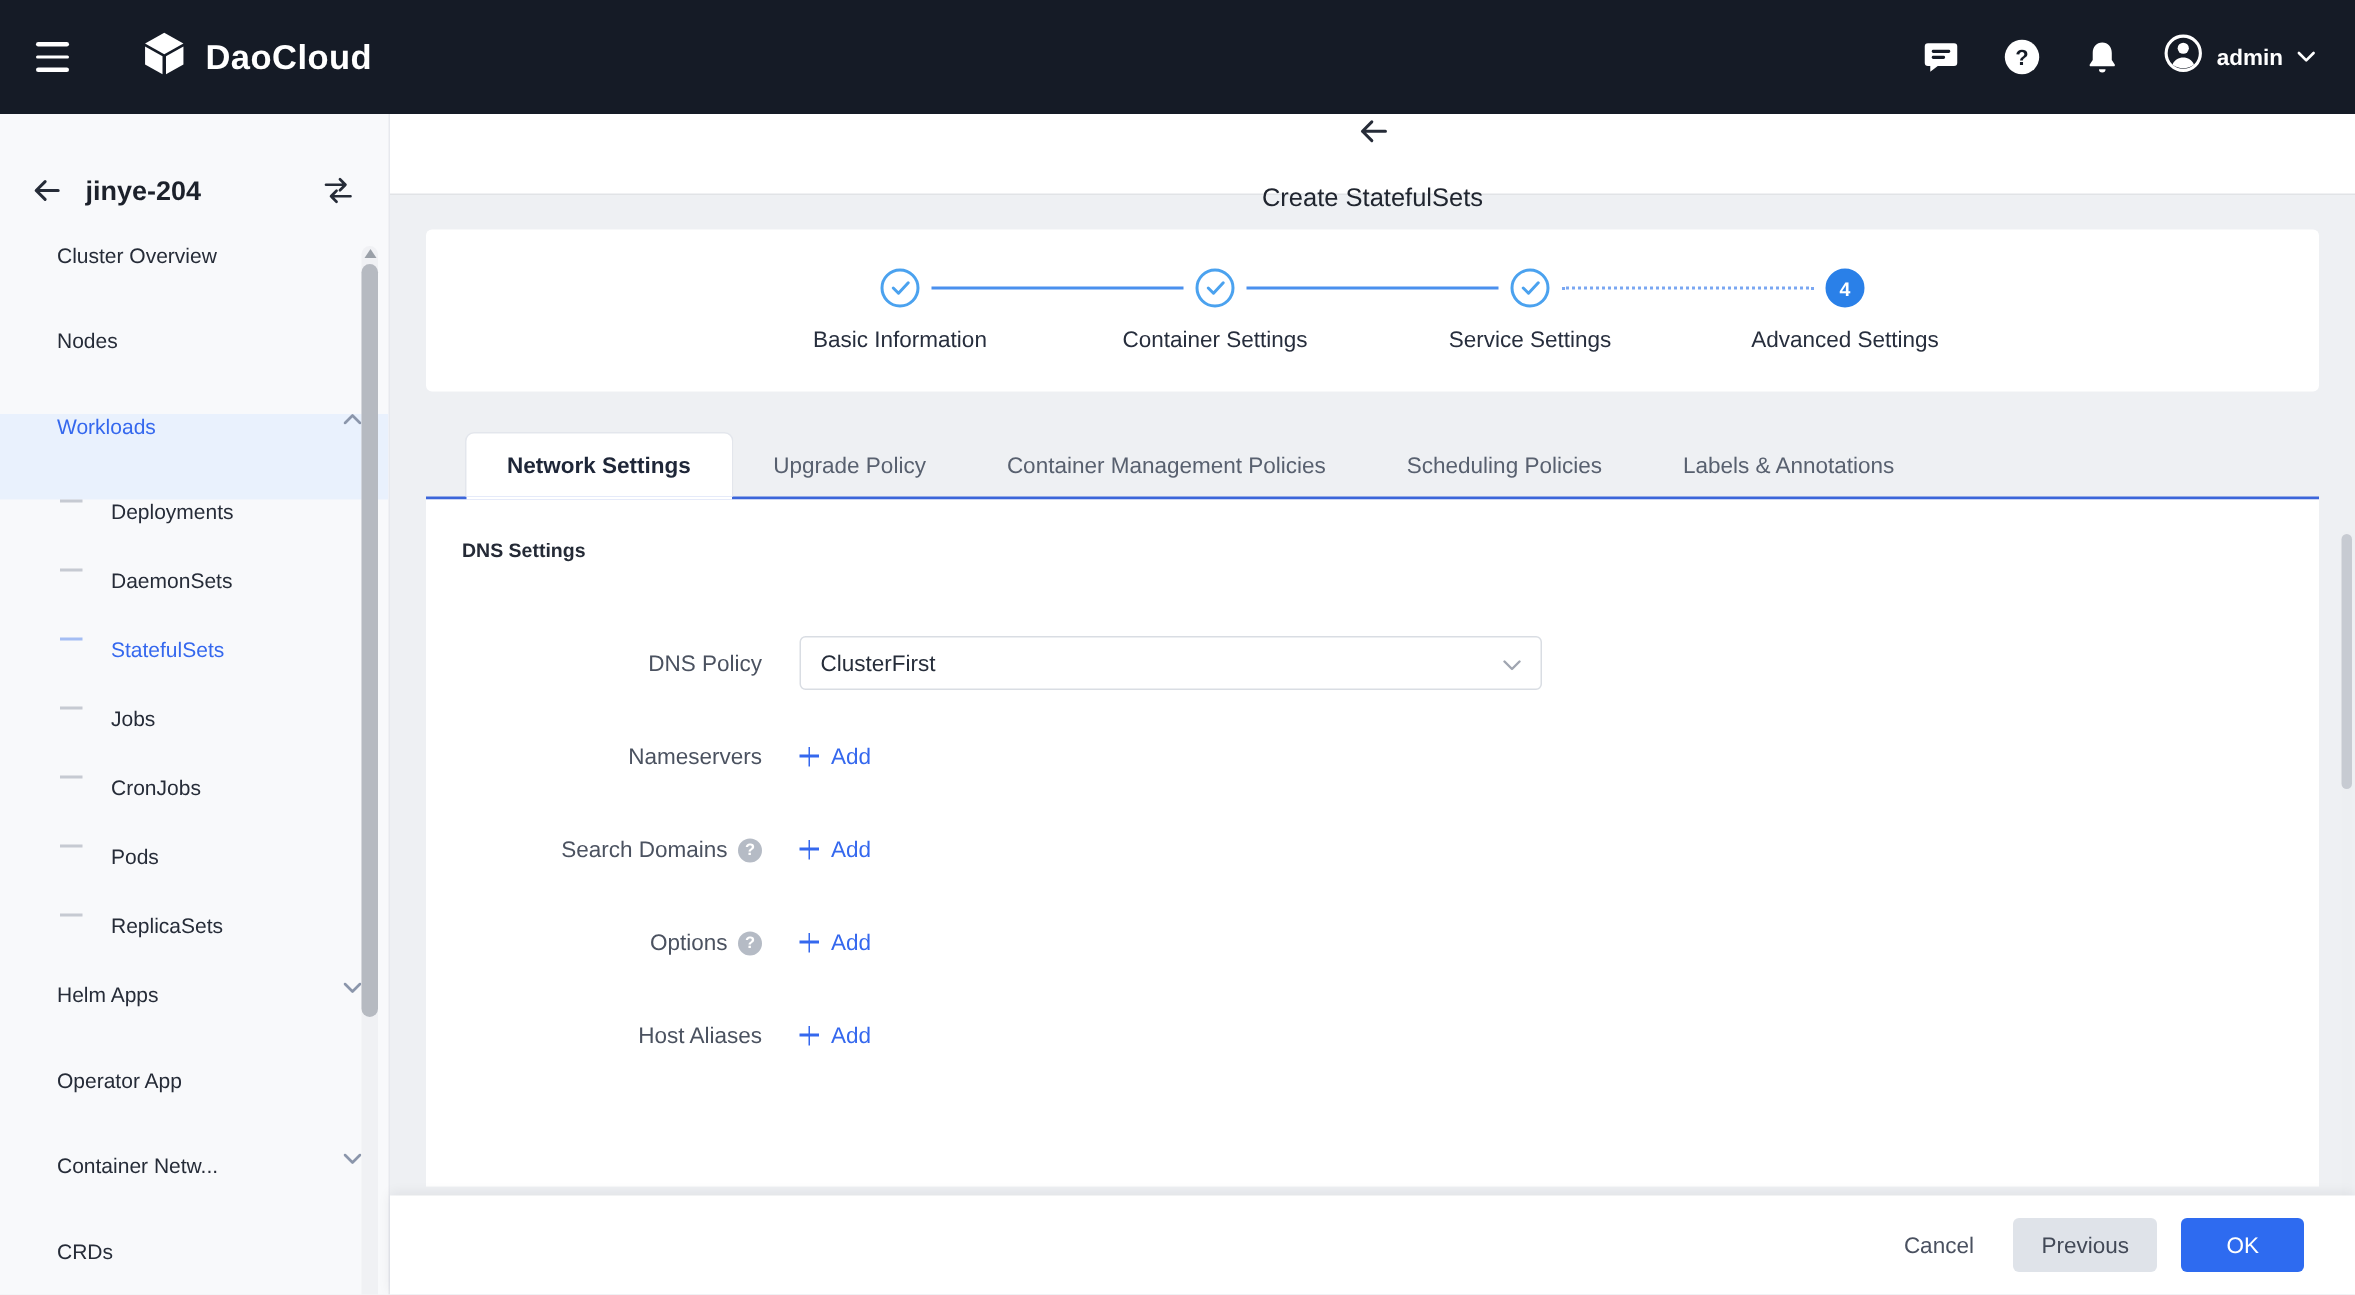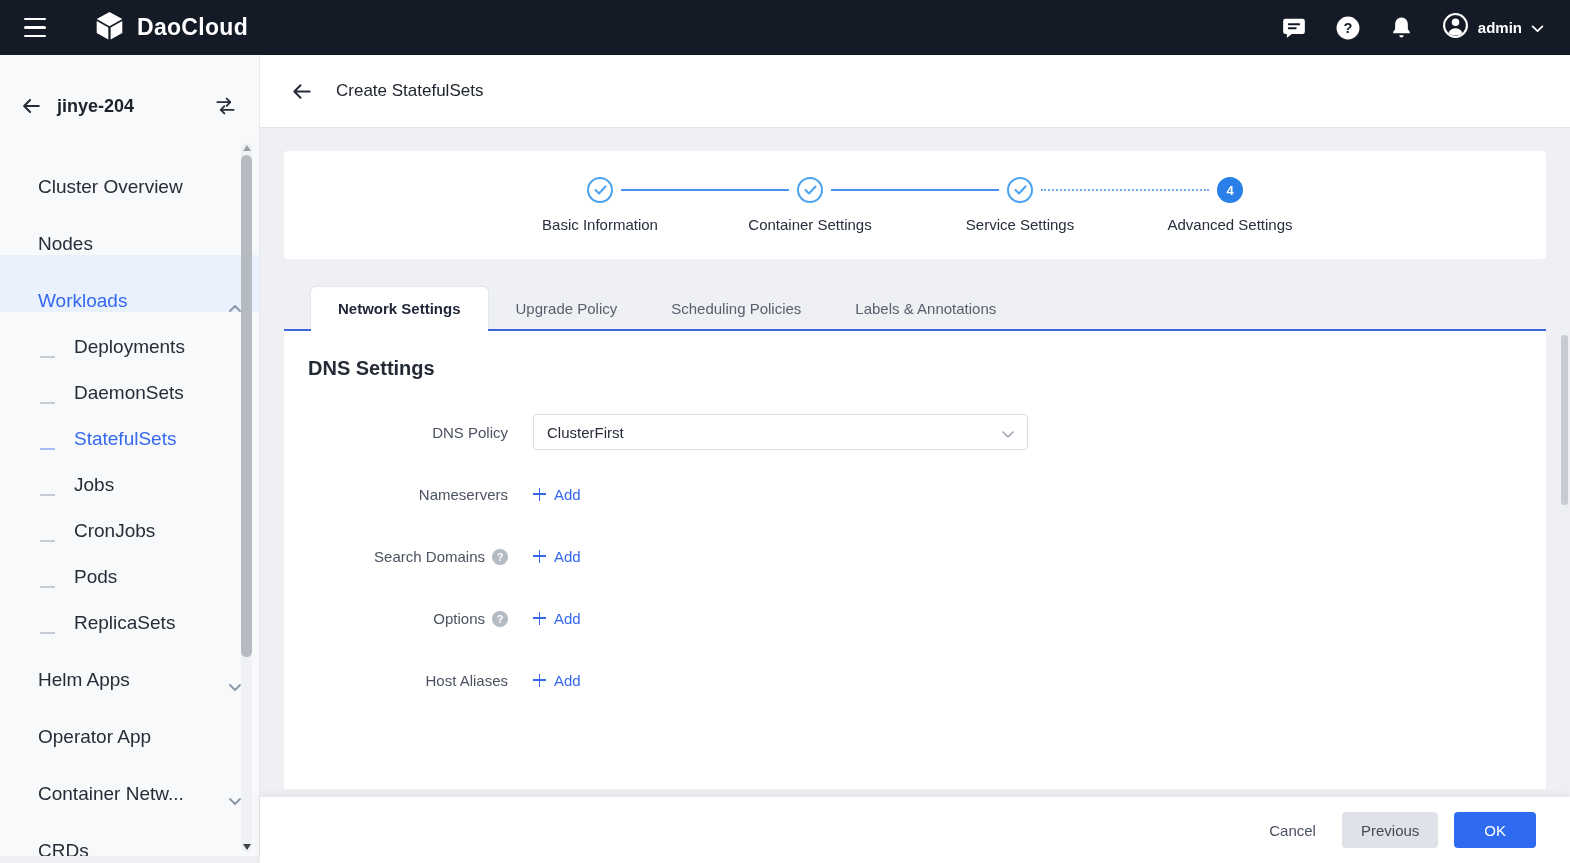--- a/index.html
+++ b/index.html
@@ -6,21 +6,21 @@
   html,body { width:1570px; height:863px; overflow:hidden; }
   body {
     font-family:"Liberation Sans", sans-serif;
     background:#eef0f3;
     position:relative;
     color:#262c38;
   }
 
   
   .topbar {
-    height:55px; background:#151b26;
+    height:76px; background:#151b26;
     display:flex; align-items:center;
     padding:0 26px 0 24px; position:relative; z-index:6;
   }
   .hamburger { width:24px; cursor:pointer; display:flex; flex-direction:column; gap:6px; }
   .hamburger span { display:block; height:2.6px; width:22px; background:#fff; border-radius:2px; }
   .brand { display:flex; align-items:center; gap:11px; margin-left:45px; }
   .brand-text { color:#fff; font-size:23px; font-weight:700; letter-spacing:.3px; }
   .topbar-right { margin-left:auto; display:flex; align-items:center; gap:28px; }
   .tb-icon { display:flex; align-items:center; justify-content:center; cursor:pointer; }
   .user { display:flex; align-items:center; gap:9px; cursor:pointer; }
@@ -31,42 +31,42 @@
 
   
   .sidebar {
     width:260px; flex:none; background:#f8f9fb;
     border-right:1px solid #e7e9ee; position:relative; overflow:hidden;
   }
   .sidebar-header { height:86px; display:flex; align-items:center; gap:15px; padding:16px 22px 0 20px; }
   .sidebar-title { font-size:18px; font-weight:700; color:#1c212b; flex:1; }
   .icon-btn { cursor:pointer; display:flex; align-items:center; }
 
-  .nav-item { display:flex; align-items:flex-end; padding:0 18px 0 38px; cursor:pointer; font-size:19px; color:#262c38; }
+  .nav-item { display:flex; align-items:flex-start; padding:0 18px 0 38px; cursor:pointer; font-size:14px; color:#262c38; }
   .nav-item.top { height:57px; }
   .nav-item.sub { height:46px; padding-left:40px; }
   .sub-dash { width:15px; height:2px; background:#c6cad2; margin-right:19px; flex:none; }
   .nav-item.active-parent { background:#e9f1fd; color:#3568ee; }
   .nav-item.sub.active { color:#3568ee; }
   .nav-item.sub.active .sub-dash { background:#a4bdf3; }
   .nav-chevron { margin-left:auto; display:flex; align-items:center; }
 
   .sb-scrollbar { position:absolute; top:88px; bottom:4px; right:7px; width:11px; background:#f0f1f4; border-radius:6px; }
   .sb-thumb { position:absolute; top:6px; left:0; width:11px; height:502px; background:#b6bac1; border-radius:6px; cursor:pointer; }
   .sb-arrow-up { position:absolute; top:2px; left:1.5px; width:0; height:0;
     border-left:4px solid transparent; border-right:4px solid transparent; border-bottom:6px solid #9aa0a8; }
   .sb-thumb { top:12px; }
   .sb-arrow-down { position:absolute; bottom:2px; left:1.5px; width:0; height:0;
     border-left:4px solid transparent; border-right:4px solid transparent; border-top:6px solid #3f444c; }
 
   
   .main { flex:1; display:flex; flex-direction:column; position:relative; }
   .main-header {
-    height:72px; background:#fff; display:flex; align-items:center; gap:23px;
-    padding:0 30px; box-shadow:0 1px 0 rgba(0,0,0,.05);
+    height:53px; background:#fff; display:flex; align-items:center; gap:23px;
+    padding:0 30px; box-shadow:0 1px 0 rgba(0,0,0,.05);flex-direction:column;
   }
   .page-title { font-size:17px; color:#20252f; }
 
   .stepper-card {
     margin:24px 24px 0; background:#fff; border-radius:4px; height:108px;
     display:flex; justify-content:center; padding-top:26px;
   }
   .steps { display:flex; }
   .step { width:210px; display:flex; flex-direction:column; align-items:center; position:relative; }
   .step + .step::before {
@@ -86,21 +86,21 @@
     border-bottom:2px solid #3c66da; padding-left:26px;
   }
   .tab { height:42px; display:flex; align-items:center; padding:0 27px; font-size:15px; color:#58606f; cursor:pointer; white-space:nowrap; }
   .tab.active {
     background:#fff; border:1px solid #e3e6ec; border-bottom:none; border-radius:6px 6px 0 0;
     color:#1e2638; font-weight:700; position:relative; height:43px;
   }
   .tab.active::after { content:""; position:absolute; left:0; right:0; bottom:-2px; height:2px; background:#fff; }
 
   .content-card { margin:0 24px; background:#fff; height:458px; padding:26px 24px; }
-  .section-title { font-size:20px; font-weight:600; color:#242a36; margin-bottom:34px; }
+  .section-title { font-size:13px; font-weight:600; color:#242a36; margin-bottom:50px; }
 
   .form-row { display:flex; align-items:center; height:36px; margin-bottom:26px; }
   .form-label { width:200px; display:flex; justify-content:flex-end; align-items:flex-end; gap:7px; font-size:15px; color:#4b5260; flex:none; }
   .form-ctrl { margin-left:25px; display:flex; align-items:center; }
   .help-icon {
     width:16px; height:16px; border-radius:50%; background:#b5bbc5; color:#fff;
     font-size:11px; font-weight:700; display:flex; align-items:center; justify-content:center; flex:none;
   }
   .help-icon::before { content:"?"; }
   .select {
@@ -318,20 +318,21 @@
         <div class="step current dotted">
           <div class="step-circle">4</div>
           <div class="step-label">Advanced Settings</div>
         </div>
       </div>
     </section>
 
     <div class="tabbar">
       <div class="tab active">Network Settings</div>
       <div class="tab">Upgrade Policy</div>
+      <div class="tab">Container Management Policies</div>
       <div class="tab">Scheduling Policies</div>
       <div class="tab">Labels &amp; Annotations</div>
     </div>
 
     <section class="content-card">
       <div class="section-title">DNS Settings</div>
 
       <div class="form-row">
         <div class="form-label">
           <span>DNS Policy</span>

